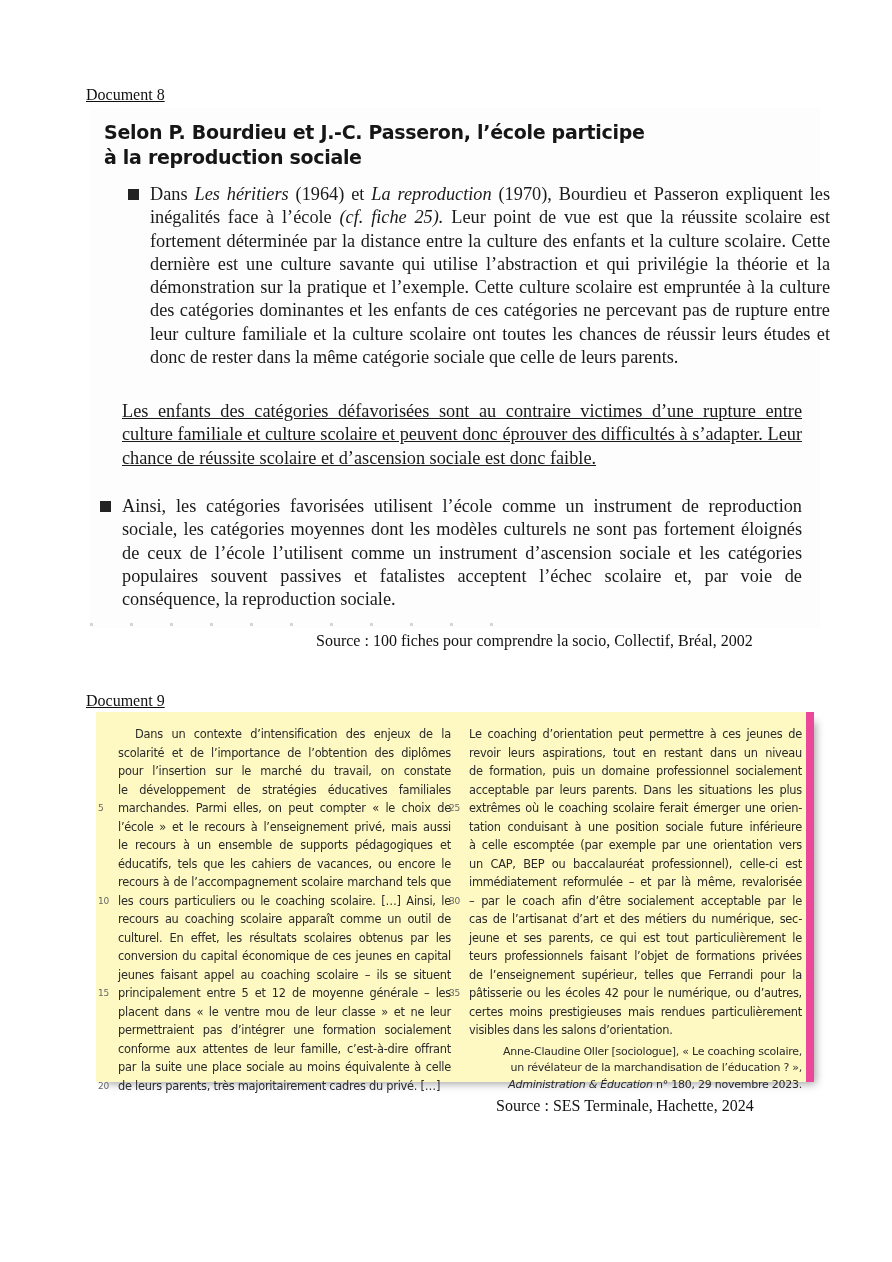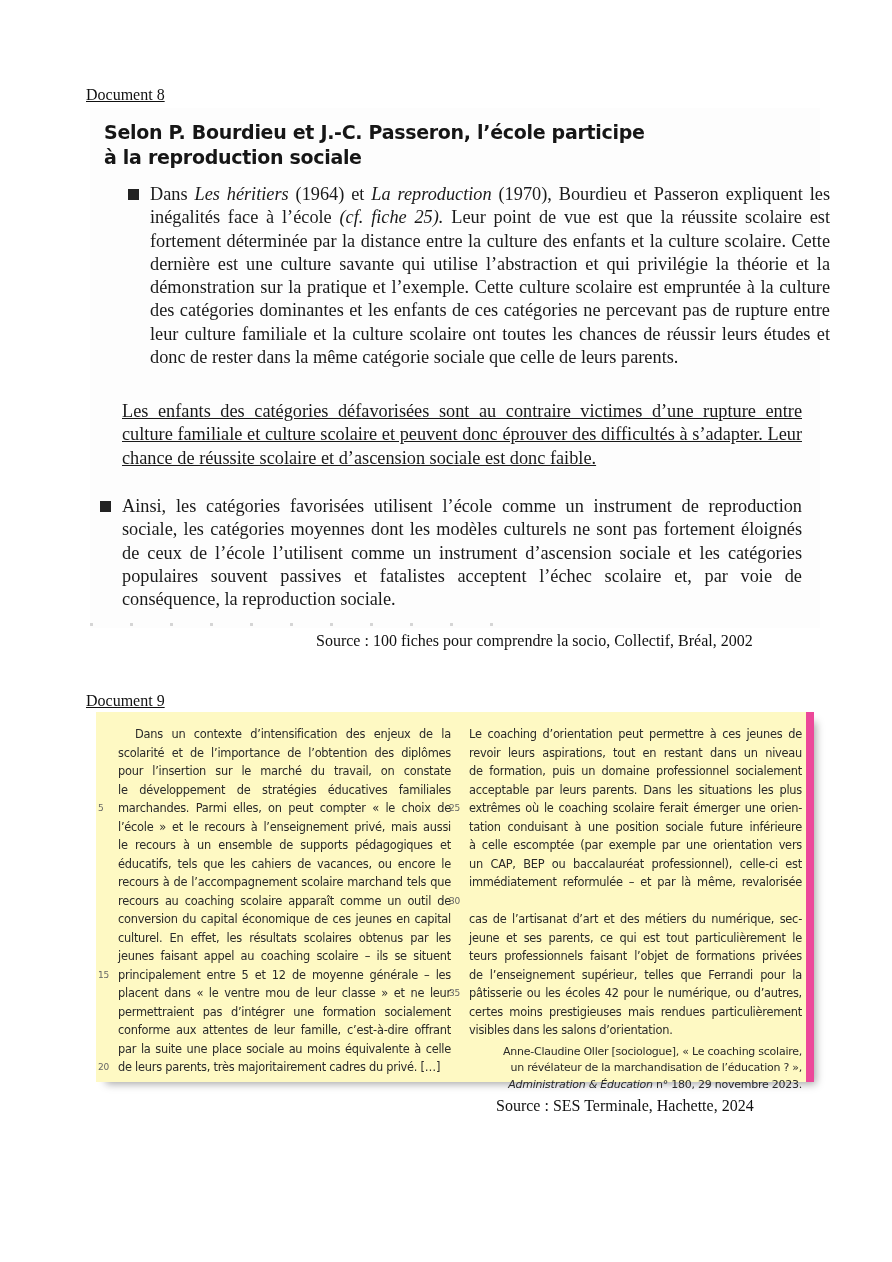--- a/index.html
+++ b/index.html
@@ -106,43 +106,44 @@
   <div id="col-left" class="col">
       <div class="line indent"><span class="ln"></span><span>Dans un contexte d’intensification des enjeux de la</span></div>
       <div class="line"><span class="ln"></span><span>scolarité et de l’importance de l’obtention des diplômes</span></div>
       <div class="line"><span class="ln"></span><span>pour l’insertion sur le marché du travail, on constate</span></div>
       <div class="line"><span class="ln"></span><span>le développement de stratégies éducatives familiales</span></div>
       <div class="line"><span class="ln">5</span><span>marchandes. Parmi elles, on peut compter « le choix de</span></div>
       <div class="line"><span class="ln"></span><span>l’école » et le recours à l’enseignement privé, mais aussi</span></div>
       <div class="line"><span class="ln"></span><span>le recours à un ensemble de supports pédagogiques et</span></div>
       <div class="line"><span class="ln"></span><span>éducatifs, tels que les cahiers de vacances, ou encore le</span></div>
       <div class="line"><span class="ln"></span><span>recours à de l’accompagnement scolaire marchand tels que</span></div>
+      <div class="line"><span class="ln">10</span><span>les cours particuliers ou le coaching scolaire. […] Ainsi, le</span></div>
       <div class="line"><span class="ln"></span><span>recours au coaching scolaire apparaît comme un outil de</span></div>
+      <div class="line"><span class="ln"></span><span>culturel. En effet, les résultats scolaires obtenus par les</span></div>
       <div class="line"><span class="ln"></span><span>conversion du capital économique de ces jeunes en capital</span></div>
-      <div class="line"><span class="ln"></span><span>culturel. En effet, les résultats scolaires obtenus par les</span></div>
       <div class="line"><span class="ln"></span><span>jeunes faisant appel au coaching scolaire – ils se situent</span></div>
       <div class="line"><span class="ln">15</span><span>principalement entre 5 et 12 de moyenne générale – les</span></div>
       <div class="line"><span class="ln"></span><span>placent dans « le ventre mou de leur classe » et ne leur</span></div>
       <div class="line"><span class="ln"></span><span>permettraient pas d’intégrer une formation socialement</span></div>
       <div class="line"><span class="ln"></span><span>conforme aux attentes de leur famille, c’est-à-dire offrant</span></div>
       <div class="line"><span class="ln"></span><span>par la suite une place sociale au moins équivalente à celle</span></div>
       <div class="line last"><span class="ln">20</span><span>de leurs parents, très majoritairement cadres du privé. […]</span></div>
     </div>
   <div id="col-right" class="col">
     <div id="col-right-lines">
         <div class="line"><span class="ln"></span><span>Le coaching d’orientation peut permettre à ces jeunes de</span></div>
         <div class="line"><span class="ln"></span><span>revoir leurs aspirations, tout en restant dans un niveau</span></div>
         <div class="line"><span class="ln"></span><span>de formation, puis un domaine professionnel socialement</span></div>
         <div class="line"><span class="ln"></span><span>acceptable par leurs parents. Dans les situations les plus</span></div>
         <div class="line"><span class="ln">25</span><span>extrêmes où le coaching scolaire ferait émerger une orien-</span></div>
         <div class="line"><span class="ln"></span><span>tation conduisant à une position sociale future inférieure</span></div>
         <div class="line"><span class="ln"></span><span>à celle escomptée (par exemple par une orientation vers</span></div>
         <div class="line"><span class="ln"></span><span>un CAP, BEP ou baccalauréat professionnel), celle-ci est</span></div>
         <div class="line"><span class="ln"></span><span>immédiatement reformulée – et par là même, revalorisée</span></div>
-        <div class="line"><span class="ln">30</span></div>
+        <div class="line"><span class="ln">30</span><span>– par le coach afin d’être socialement acceptable par le</span></div>
         <div class="line"><span class="ln"></span><span>cas de l’artisanat d’art et des métiers du numérique, sec-</span></div>
         <div class="line"><span class="ln"></span><span>jeune et ses parents, ce qui est tout particulièrement le</span></div>
         <div class="line"><span class="ln"></span><span>teurs professionnels faisant l’objet de formations privées</span></div>
         <div class="line"><span class="ln"></span><span>de l’enseignement supérieur, telles que Ferrandi pour la</span></div>
         <div class="line"><span class="ln">35</span><span>pâtisserie ou les écoles 42 pour le numérique, ou d’autres,</span></div>
         <div class="line"><span class="ln"></span><span>certes moins prestigieuses mais rendues particulièrement</span></div>
         <div class="line last"><span class="ln"></span><span>visibles dans les salons d’orientation.</span></div>
       </div>
     <div class="citation">
       <div>Anne-Claudine Oller [sociologue], « Le coaching scolaire,</div>

